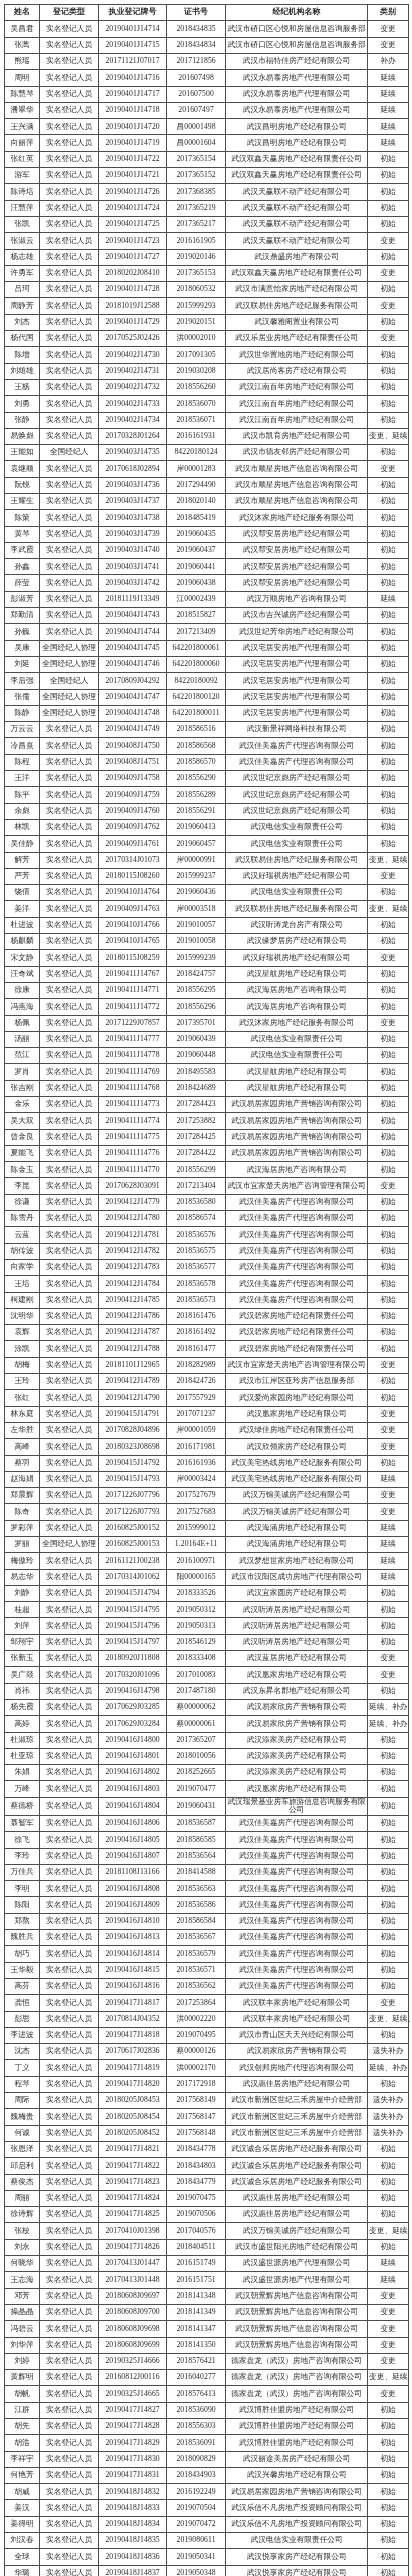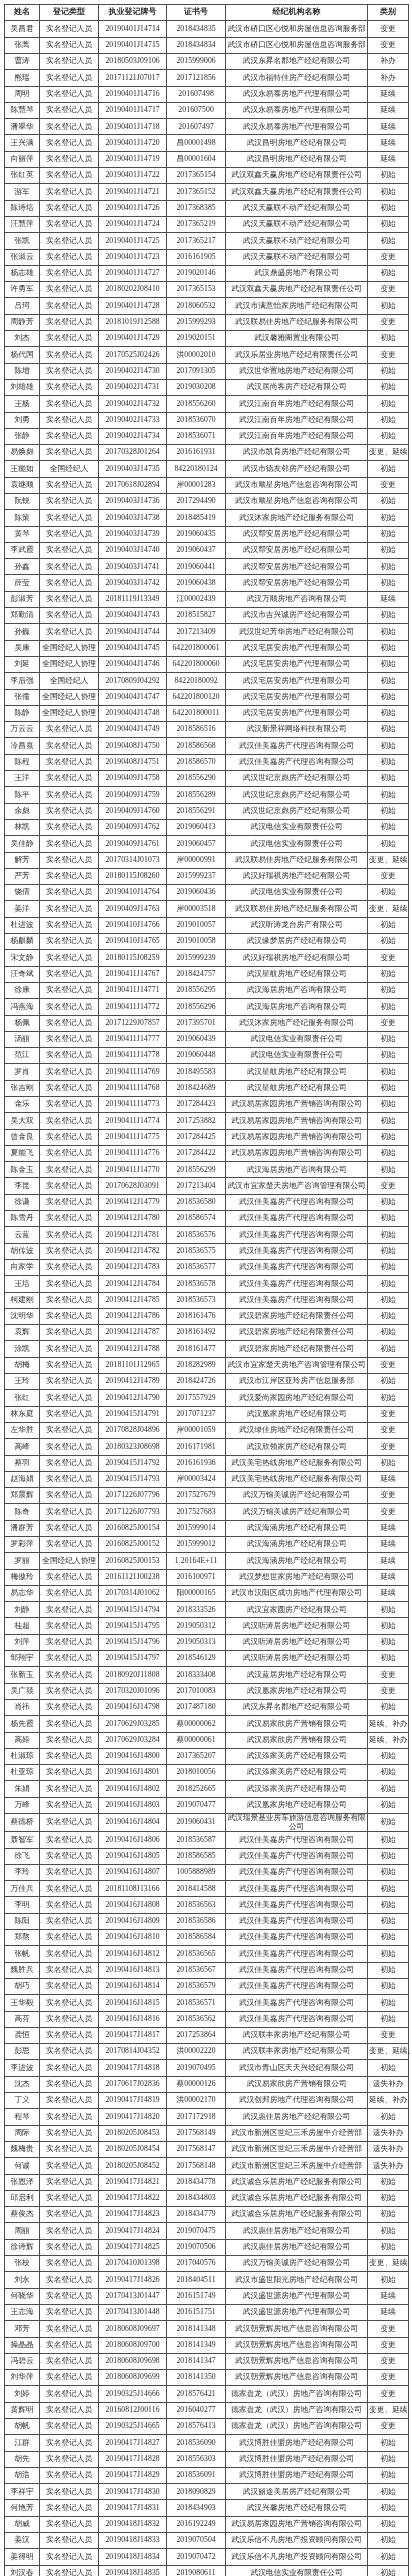--- a/index.html
+++ b/index.html
@@ -82,28 +82,20 @@
         </tr>
         <tr>
           <td class="c0">张蒿</td>
           <td class="c1">实名登记人员</td>
           <td class="c2">20190401J14715</td>
           <td class="c3">2018434834</td>
           <td class="c4">武汉市硚口区心悦和房屋信息咨询服务部</td>
           <td class="c5">变更</td>
         </tr>
         <tr>
-          <td class="c0">曹涛</td>
-          <td class="c1">实名登记人员</td>
-          <td class="c2">20180503J09106</td>
-          <td class="c3">2015999006</td>
-          <td class="c4">武汉东昇名郡地产经纪有限公司</td>
-          <td class="c5">补办</td>
-        </tr>
-        <tr>
           <td class="c0">熊瑶</td>
           <td class="c1">实名登记人员</td>
           <td class="c2">20171121J07017</td>
           <td class="c3">2017121856</td>
           <td class="c4">武汉市福特佳房产经纪有限公司</td>
           <td class="c5">补办</td>
         </tr>
         <tr>
           <td class="c0">周明</td>
           <td class="c1">实名登记人员</td>
@@ -306,20 +298,28 @@
         </tr>
         <tr>
           <td class="c0">阮锐</td>
           <td class="c1">实名登记人员</td>
           <td class="c2">20190403J14736</td>
           <td class="c3">2017294490</td>
           <td class="c4">武汉市顺星房地产信息咨询有限公司</td>
           <td class="c5">初始</td>
         </tr>
         <tr>
+          <td class="c0">王耀生</td>
+          <td class="c1">实名登记人员</td>
+          <td class="c2">20190403J14737</td>
+          <td class="c3">2018020140</td>
+          <td class="c4">武汉市顺星房地产信息咨询有限公司</td>
+          <td class="c5">初始</td>
+        </tr>
+        <tr>
           <td class="c0">陈策</td>
           <td class="c1">实名登记人员</td>
           <td class="c2">20190403J14738</td>
           <td class="c3">2018485419</td>
           <td class="c4">武汉沐家房地产经纪服务有限公司</td>
           <td class="c5">初始</td>
         </tr>
         <tr>
           <td class="c0">黄琴</td>
           <td class="c1">实名登记人员</td>
@@ -800,28 +800,20 @@
           <td class="c4">武汉万锦美诚房产经纪有限公司</td>
           <td class="c5">变更</td>
         </tr>
         <tr>
           <td class="c0">陈奇</td>
           <td class="c1">实名登记人员</td>
           <td class="c2">20171226J07793</td>
           <td class="c3">2017527683</td>
           <td class="c4">武汉万锦美诚房产经纪有限公司</td>
           <td class="c5">变更</td>
-        </tr>
-        <tr>
-          <td class="c0">潘群芳</td>
-          <td class="c1">实名登记人员</td>
-          <td class="c2">20160825J00154</td>
-          <td class="c3">2015999014</td>
-          <td class="c4">武汉海涵房地产经纪有限公司</td>
-          <td class="c5">延续</td>
         </tr>
         <tr>
           <td class="c0">罗彩萍</td>
           <td class="c1">实名登记人员</td>
           <td class="c2">20160825J00152</td>
           <td class="c3">2015999012</td>
           <td class="c4">武汉海涵房地产经纪有限公司</td>
           <td class="c5">延续</td>
         </tr>
         <tr>
@@ -973,21 +965,21 @@
           <td class="c1">实名登记人员</td>
           <td class="c2">20190416J14805</td>
           <td class="c3">2018586585</td>
           <td class="c4">武汉佳美嘉房产代理咨询有限公司</td>
           <td class="c5">初始</td>
         </tr>
         <tr>
           <td class="c0">李玲</td>
           <td class="c1">实名登记人员</td>
           <td class="c2">20190416J14807</td>
-          <td class="c3">1005888989</td>
+          <td class="c3">2018536564</td>
           <td class="c4">武汉佳美嘉房产代理咨询有限公司</td>
           <td class="c5">初始</td>
         </tr>
         <tr>
           <td class="c0">万佳兵</td>
           <td class="c1">实名登记人员</td>
           <td class="c2">20181108J13166</td>
           <td class="c3">2018414588</td>
           <td class="c4">武汉佳美嘉房产代理咨询有限公司</td>
           <td class="c5">初始</td>
@@ -1006,28 +998,20 @@
           <td class="c2">20190416J14809</td>
           <td class="c3">2018536586</td>
           <td class="c4">武汉佳美嘉房产代理咨询有限公司</td>
           <td class="c5">初始</td>
         </tr>
         <tr>
           <td class="c0">郑熬</td>
           <td class="c1">实名登记人员</td>
           <td class="c2">20190416J14810</td>
           <td class="c3">2018586584</td>
-          <td class="c4">武汉佳美嘉房产代理咨询有限公司</td>
-          <td class="c5">初始</td>
-        </tr>
-        <tr>
-          <td class="c0">张帆</td>
-          <td class="c1">实名登记人员</td>
-          <td class="c2">20190416J14812</td>
-          <td class="c3">2018536565</td>
           <td class="c4">武汉佳美嘉房产代理咨询有限公司</td>
           <td class="c5">初始</td>
         </tr>
         <tr>
           <td class="c0">魏胜兵</td>
           <td class="c1">实名登记人员</td>
           <td class="c2">20190416J14813</td>
           <td class="c3">2018536567</td>
           <td class="c4">武汉佳美嘉房产代理咨询有限公司</td>
           <td class="c5">初始</td>

